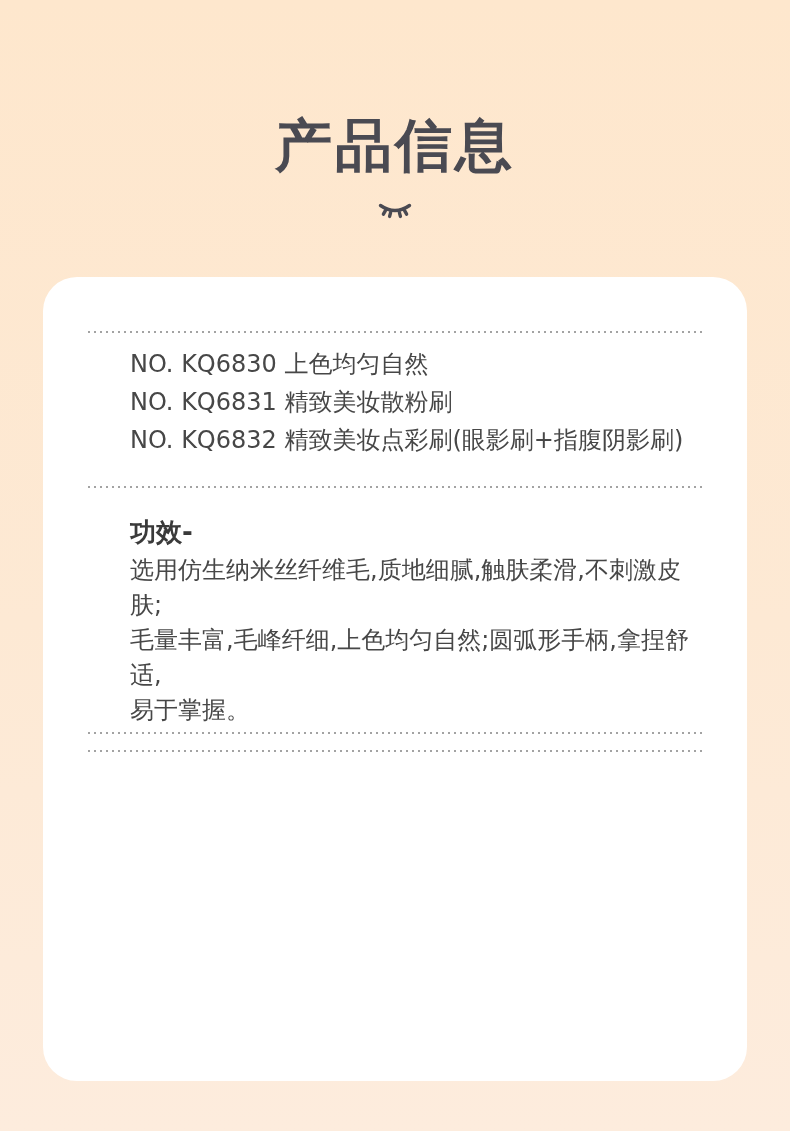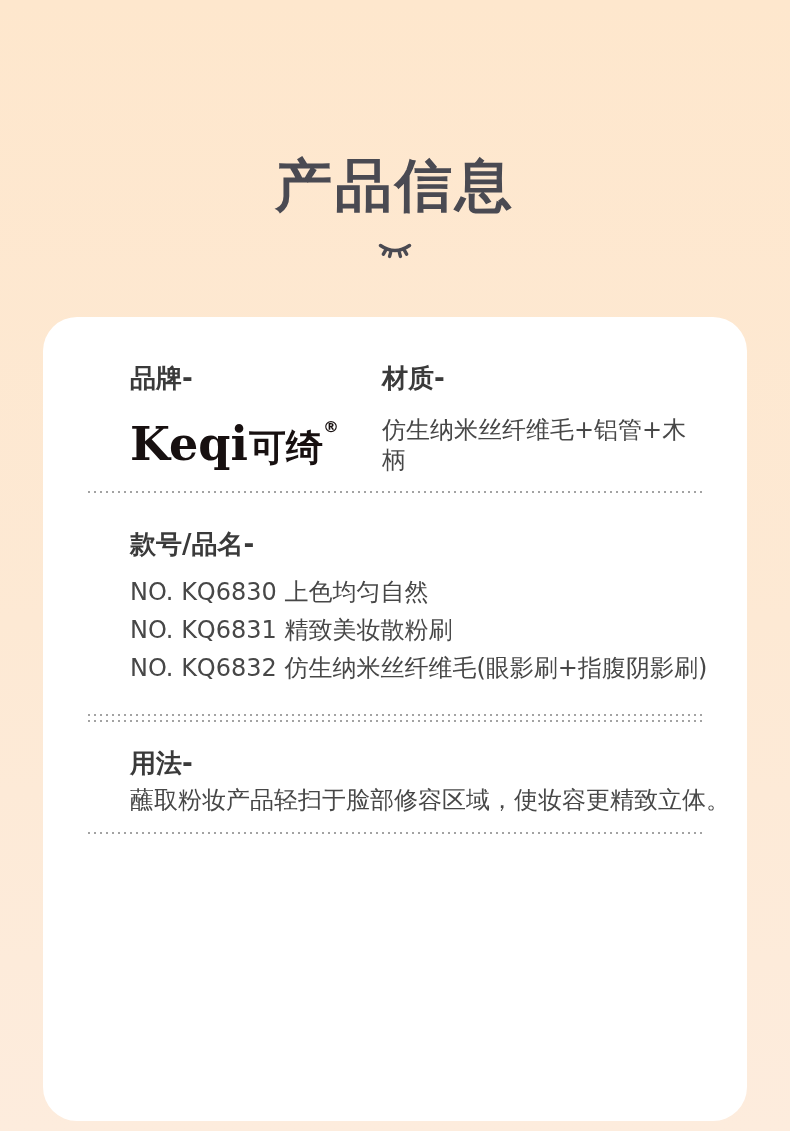--- a/index.html
+++ b/index.html
@@ -3,21 +3,21 @@
 <meta charset="utf-8">
 <style>
   html,body{margin:0;padding:0;}
   body{
     width:790px;height:1131px;
     background:linear-gradient(180deg,#fee7cd 0%,#fde9d4 55%,#fdecdd 100%);
     font-family:"DejaVu Sans","Liberation Sans",sans-serif;
     color:#404040;
     overflow:hidden;
   }
-  .page{width:790px;height:926px;position:relative;margin-top:40px;}
+  .page{width:790px;height:926px;position:relative;}
   .page-title{
     margin:0;padding-top:108px;
     text-align:center;
     font-size:57px;font-weight:700;
     letter-spacing:3px;
     color:#4a4a52;
   }
   .eye-icon-wrap{
     margin:16px auto 0;
     width:38px;height:20px;
@@ -103,51 +103,40 @@
       <path d="M4.5 4.5 Q19 14.5 33.5 4.5"></path>
       <path d="M9.4 9.6 L7.4 13.2"></path>
       <path d="M14.6 11.6 L13.6 15.4"></path>
       <path d="M23.4 11.6 L24.4 15.4"></path>
       <path d="M28.6 9.6 L30.6 13.2"></path>
     </g>
   </svg>
 
   <div class="card">
 
-    <div class="brand-row indent">
-      <div class="brand-col">
-        <div class="label">品牌-</div>
-        <div class="logo">
-          <span class="logo-en">Keqi</span><span class="logo-cn">可绮</span><span class="logo-reg">®</span>
-        </div>
-      </div>
-      <div class="material-col">
-        <div class="label">材质-</div>
-        <div class="body-text material-value">仿生纳米丝纤维毛+铝管+木柄</div>
-      </div>
-    </div>
 
     <div class="divider div-1"></div>
 
     <section>
-      <div class="label indent sec-label-models">款号/品名-</div>
       <div class="model-list indent">
         <div class="model-line">NO. KQ6830 上色均匀自然</div>
         <div class="model-line">NO. KQ6831 精致美妆散粉刷</div>
-        <div class="model-line">NO. KQ6832 仿生纳米丝纤维毛(眼影刷+指腹阴影刷)</div>
+        <div class="model-line">NO. KQ6832 精致美妆点彩刷(眼影刷+指腹阴影刷)</div>
       </div>
     </section>
 
     <div class="divider div-2"></div>
 
+    <section>
+      <div class="label indent sec-label-efficacy">功效-</div>
+      <div class="body-text indent efficacy-text">选用仿生纳米丝纤维毛,质地细腻,触肤柔滑,不刺激皮肤;
+毛量丰富,毛峰纤细,上色均匀自然;圆弧形手柄,拿捏舒适,
+易于掌握。</div>
+    </section>
 
     <div class="divider div-3"></div>
 
-    <section>
-      <div class="label indent sec-label-usage">用法-</div>
-      <div class="body-text indent usage-text">蘸取粉妆产品轻扫于脸部修容区域，使妆容更精致立体。</div>
-    </section>
 
     <div class="divider div-4"></div>
 
 
   </div>
 </div>
 
 </body></html>

